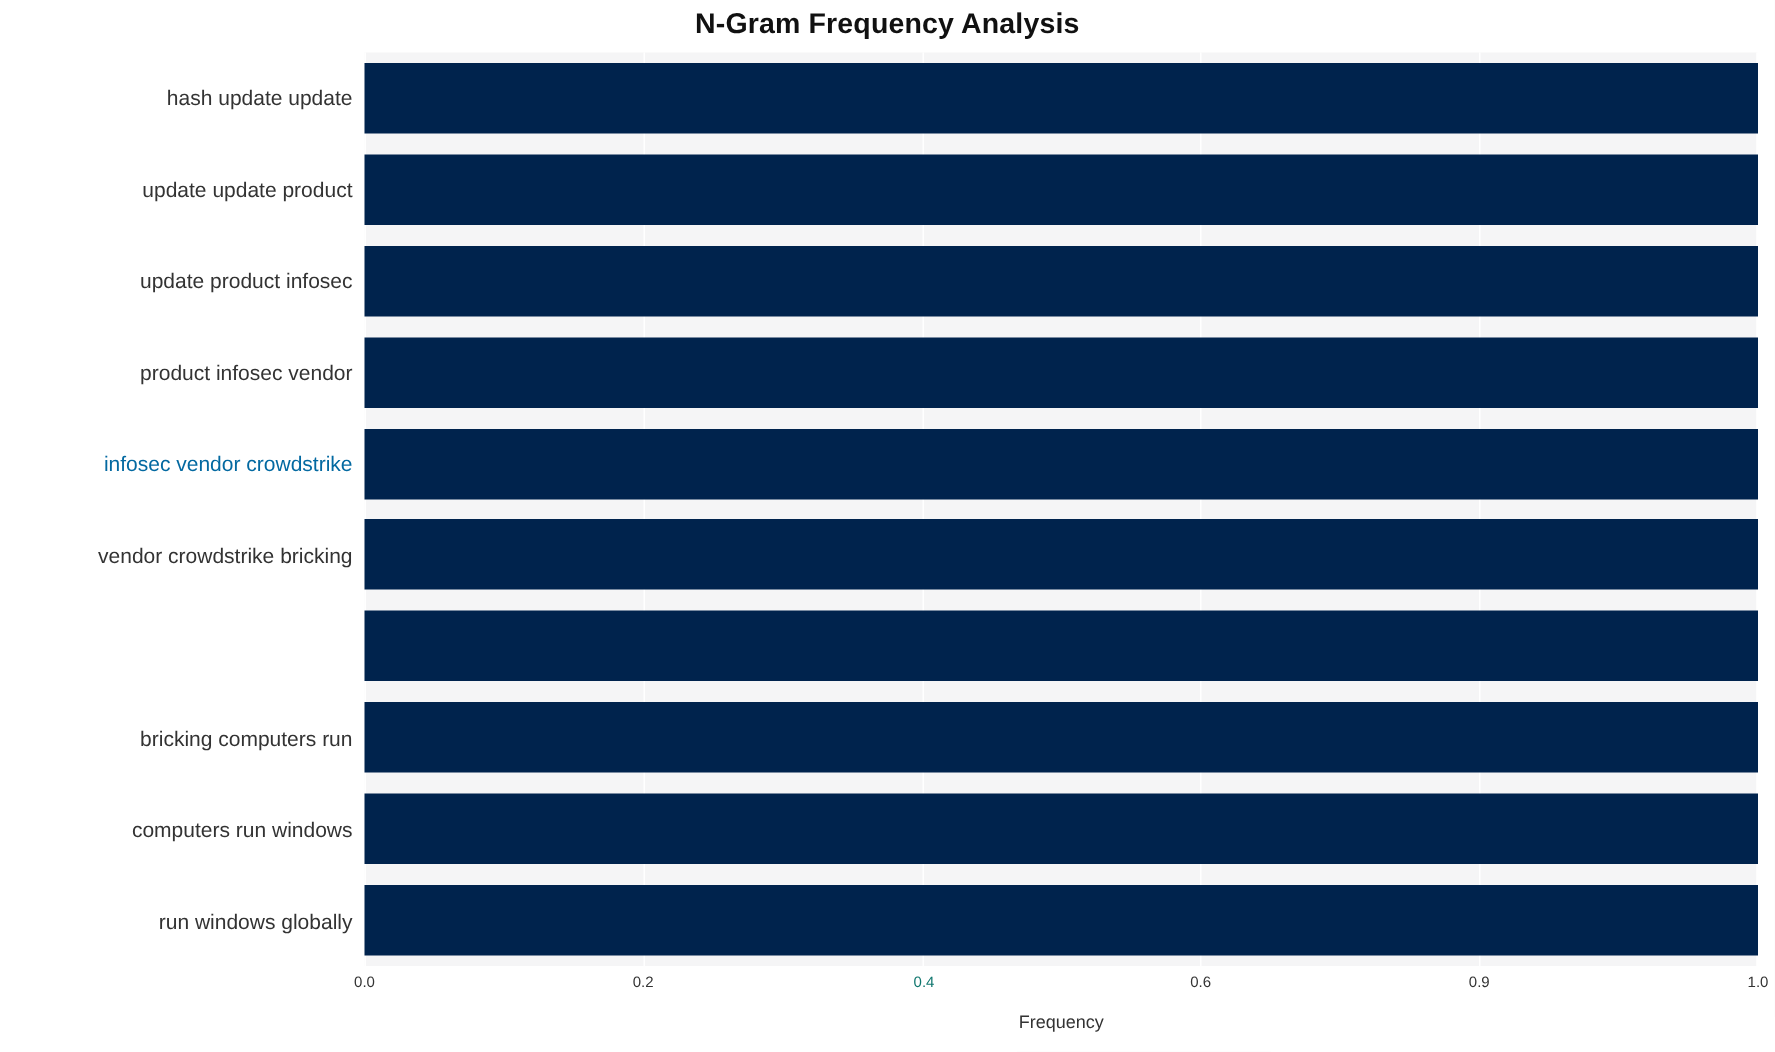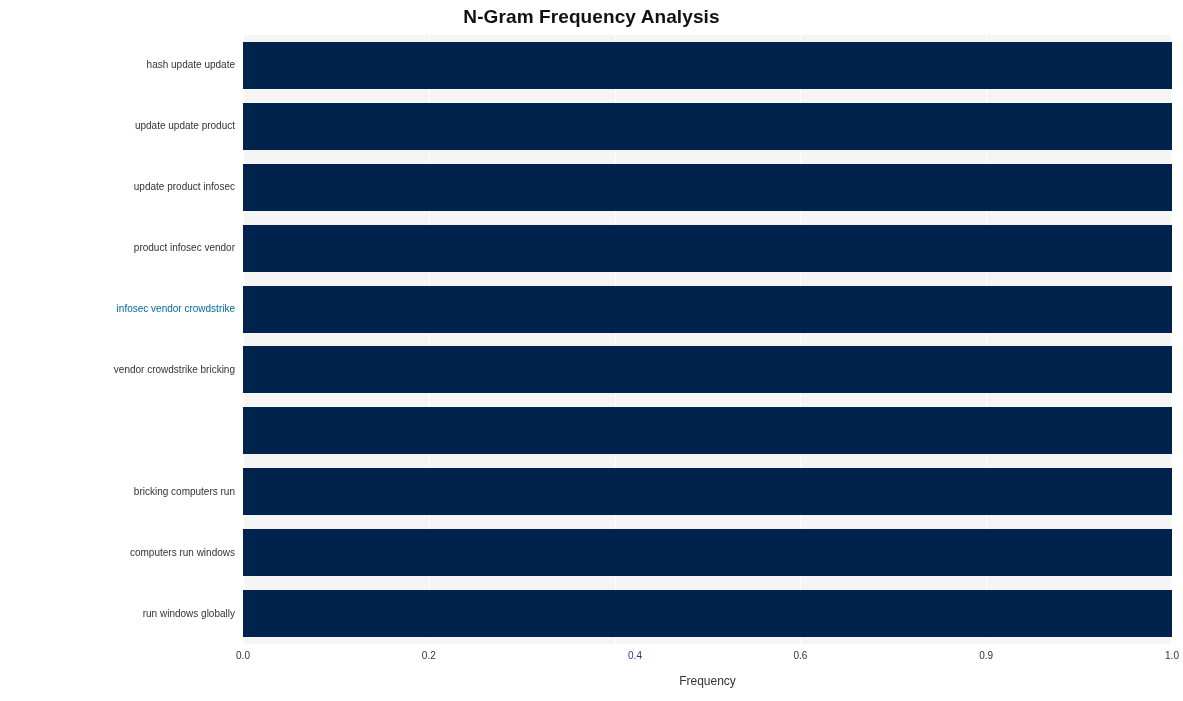--- a/index.html
+++ b/index.html
@@ -64,21 +64,21 @@
     left: 0;
     top: 35px;
     width: 235px;
     height: 609px;
   }
   .ylab {
     position: absolute;
     right: 0;
     width: 235px;
     text-align: right;
-    font-size: 10px;
+    font-size: 14px;
     color: #333333;
     white-space: nowrap;
     line-height: 16px;
   }
   #xticks {
     position: absolute;
     left: 0;
     top: 650px;
     width: 1183px;
     height: 20px;
@@ -157,21 +157,21 @@
         <div class="bar" title="computers run windows: 1" style="width: 929px; background: rgb(0, 35, 77);"></div>
       </div>
       <div class="bar-row" style="top: 555.05px; width: 929px;">
         <div class="bar" title="run windows globally: 1" style="width: 929px; background: rgb(0, 35, 77);"></div>
       </div>
     </div>
 
   <div id="xticks">
       <div class="xtick" style="left: 243px; color: rgb(51, 51, 51);">0.0</div>
       <div class="xtick" style="left: 428.8px; color: rgb(51, 51, 51);">0.2</div>
-      <div class="xtick" style="left: 635px; color: #4c1d95;">0.4</div>
+      <div class="xtick" style="left: 616px; color: #0f766e;">0.4</div>
       <div class="xtick" style="left: 800.4px; color: rgb(51, 51, 51);">0.6</div>
       <div class="xtick" style="left: 986.2px; color: rgb(51, 51, 51);">0.9</div>
       <div class="xtick" style="left: 1172px; color: rgb(51, 51, 51);">1.0</div>
     </div>
 
   <div id="xaxis-label">Frequency</div>
 
 </div>
 
 </body></html>

